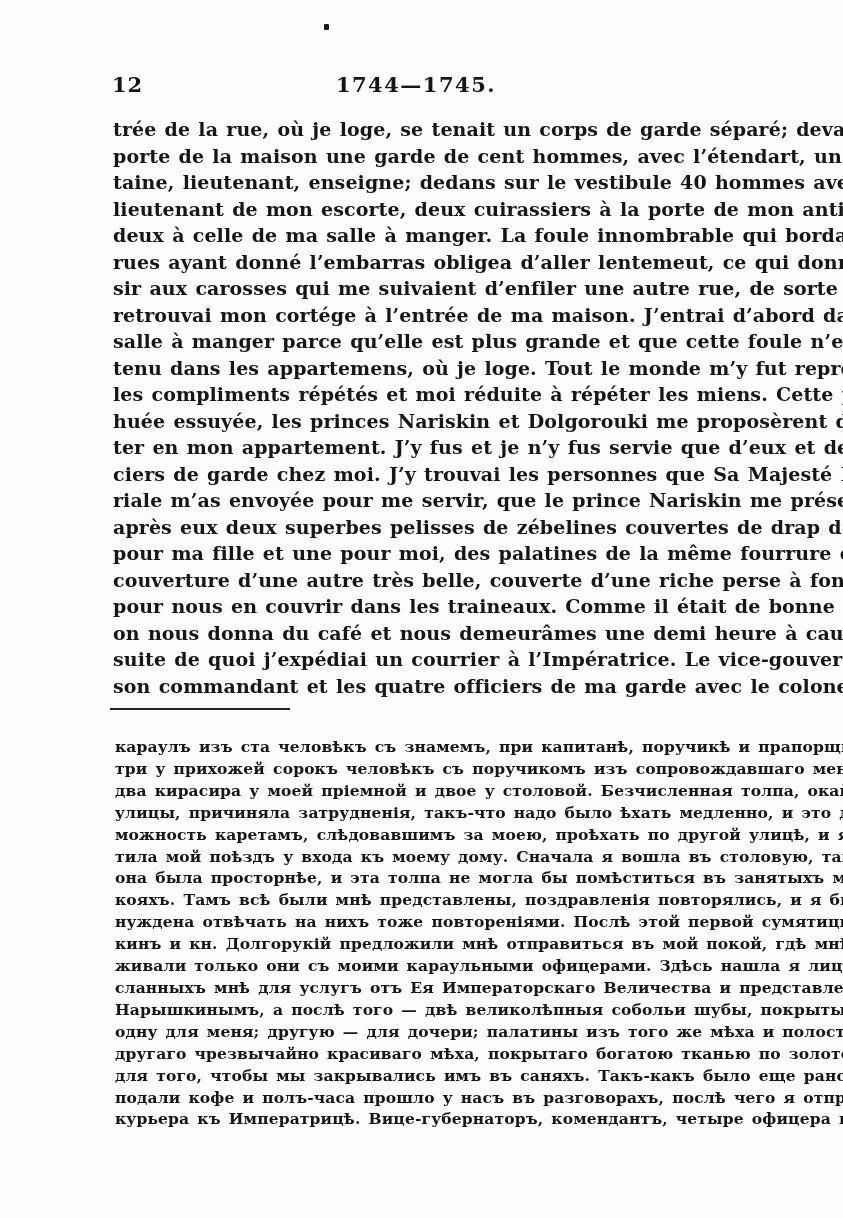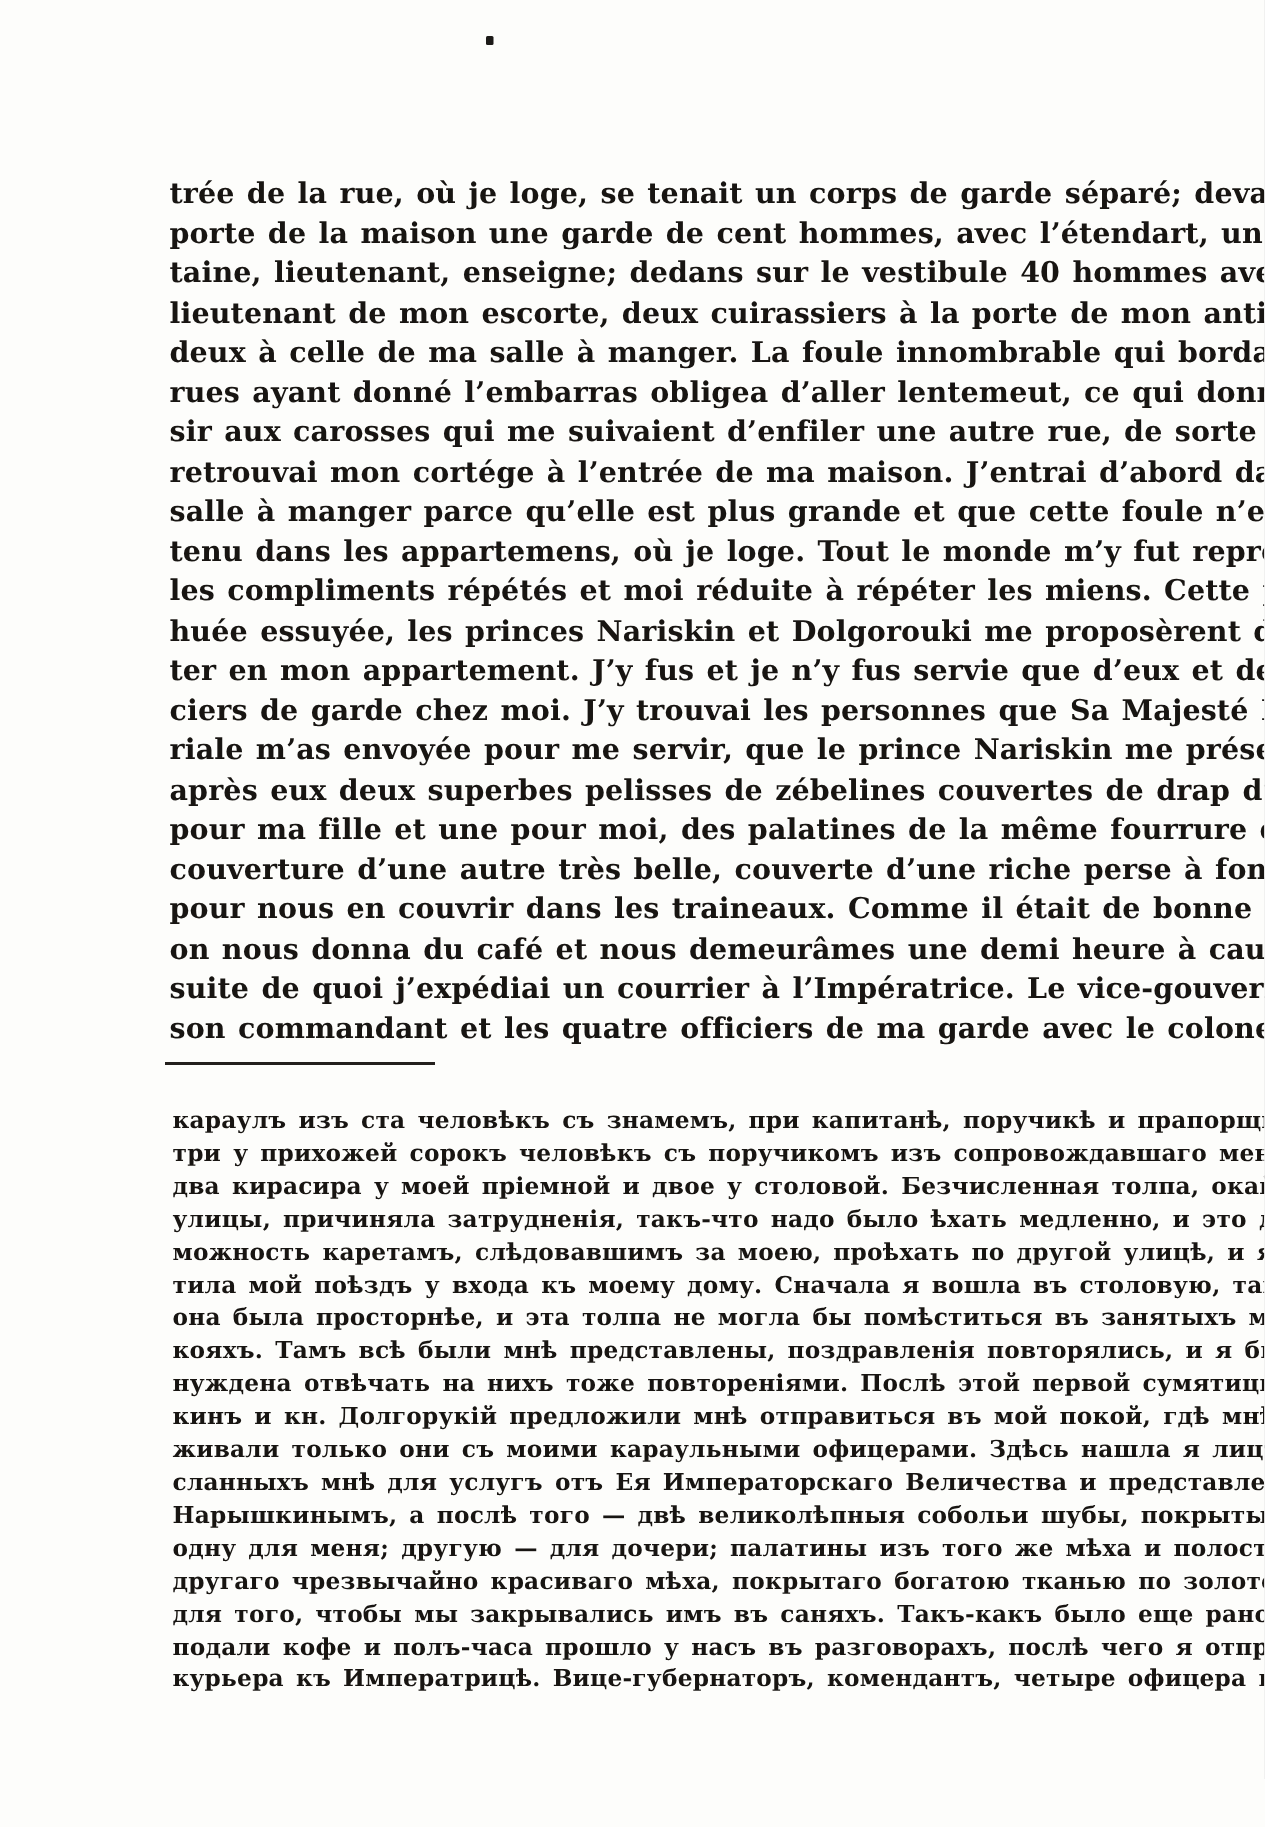--- a/index.html
+++ b/index.html
@@ -89,20 +89,24 @@
     letter-spacing: 0.15px;
   }
 </style>
 </head>
 <body>
 
 <div class="page">
 
   <div class="speck"></div>
 
+  <div class="header">
+    <div class="page-number">12</div>
+    <div class="running-head">1744—1745.</div>
+  </div>
 
   <div class="main-text">
       <div class="line">trée de la rue, où je loge, se tenait un corps de garde séparé; devant l</div>
       <div class="line">porte de la maison une garde de cent hommes, avec l’étendart, un cap</div>
       <div class="line">taine, lieutenant, enseigne; dedans sur le vestibule 40 hommes avec u</div>
       <div class="line">lieutenant de mon escorte, deux cuirassiers à la porte de mon antichambr</div>
       <div class="line">deux à celle de ma salle à manger.  La foule innombrable qui bordait l</div>
       <div class="line">rues ayant donné l’embarras obligea d’aller lentemeut, ce qui donna le lo</div>
       <div class="line">sir aux carosses qui me suivaient d’enfiler une autre rue, de sorte que</div>
       <div class="line">retrouvai mon cortége à l’entrée de ma maison.  J’entrai d’abord dans</div>

